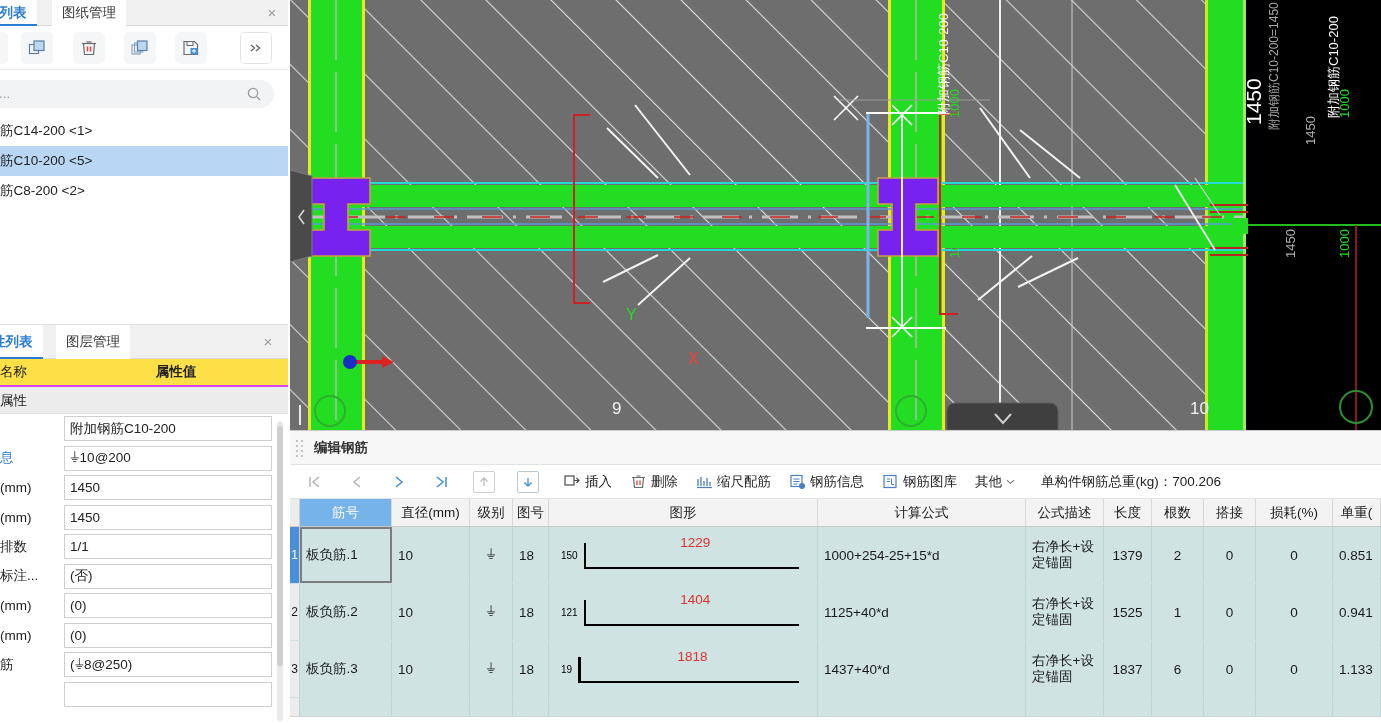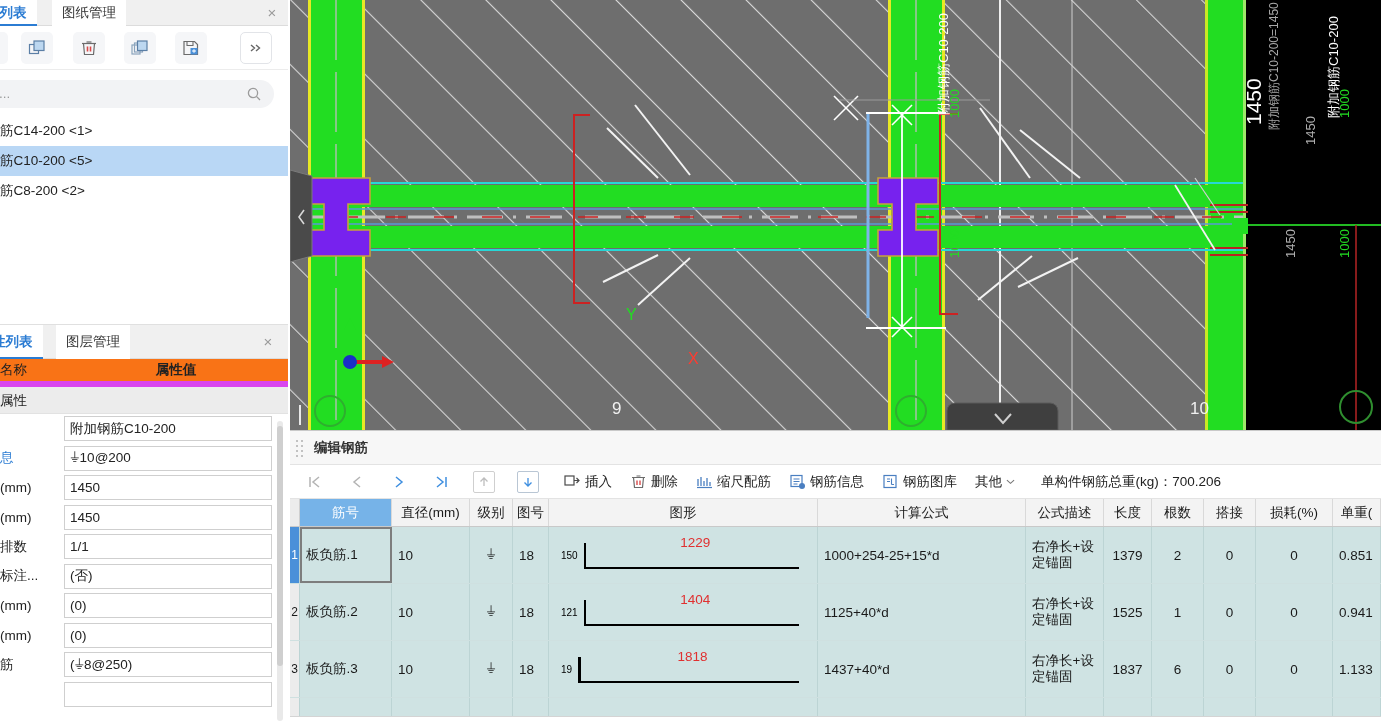--- a/index.html
+++ b/index.html
@@ -48,21 +48,21 @@
   .citem.sel { background:#b9d7f5; }
 
   
   .propwrap { position:absolute; left:0; top:324px; width:288px; height:400px; background:#fff;
               border-top:1px solid #e0e0e0; }
   .prophead { position:relative; height:34px; background:#f0f0f0; border-bottom:1px solid #dcdcdc; }
   .prophead .tab { height:34px; line-height:34px; font-size:13.5px; }
   .prophead .tab.active { background:#fff; }
   .prophead .tabclose { top:7px; }
 
-  .propcolhead { display:flex; height:28px; background:#f97316; border-bottom:6px solid #d946ef;
+  .propcolhead { display:flex; height:28px; background:#fde047; border-bottom:2px solid #d946ef;
                  font-size:13.5px; color:#222; }
   .propcolhead .c1 { width:64px; display:flex; align-items:center; justify-content:flex-start; }
   .propcolhead .c2 { flex:1; display:flex; align-items:center; justify-content:center; font-weight:600;}
   .proprow-group { height:27px; line-height:27px; font-size:13.5px; background:#ececec;
                    border-bottom:1px solid #e2e2e2; color:#222; }
   .proprow { display:flex; height:29.5px; align-items:center; }
   .proprow .pl { width:64px; font-size:13.5px; color:#222; white-space:nowrap; overflow:hidden; }
   .proprow .pl.blue { color:#2b7cd3; }
   .proprow .pv { flex:1; margin-right:16px; height:25px; border:1px solid #cfcfcf; background:#fff;
                  font-size:13.5px; color:#222; display:flex; align-items:center; padding-left:5px; }

